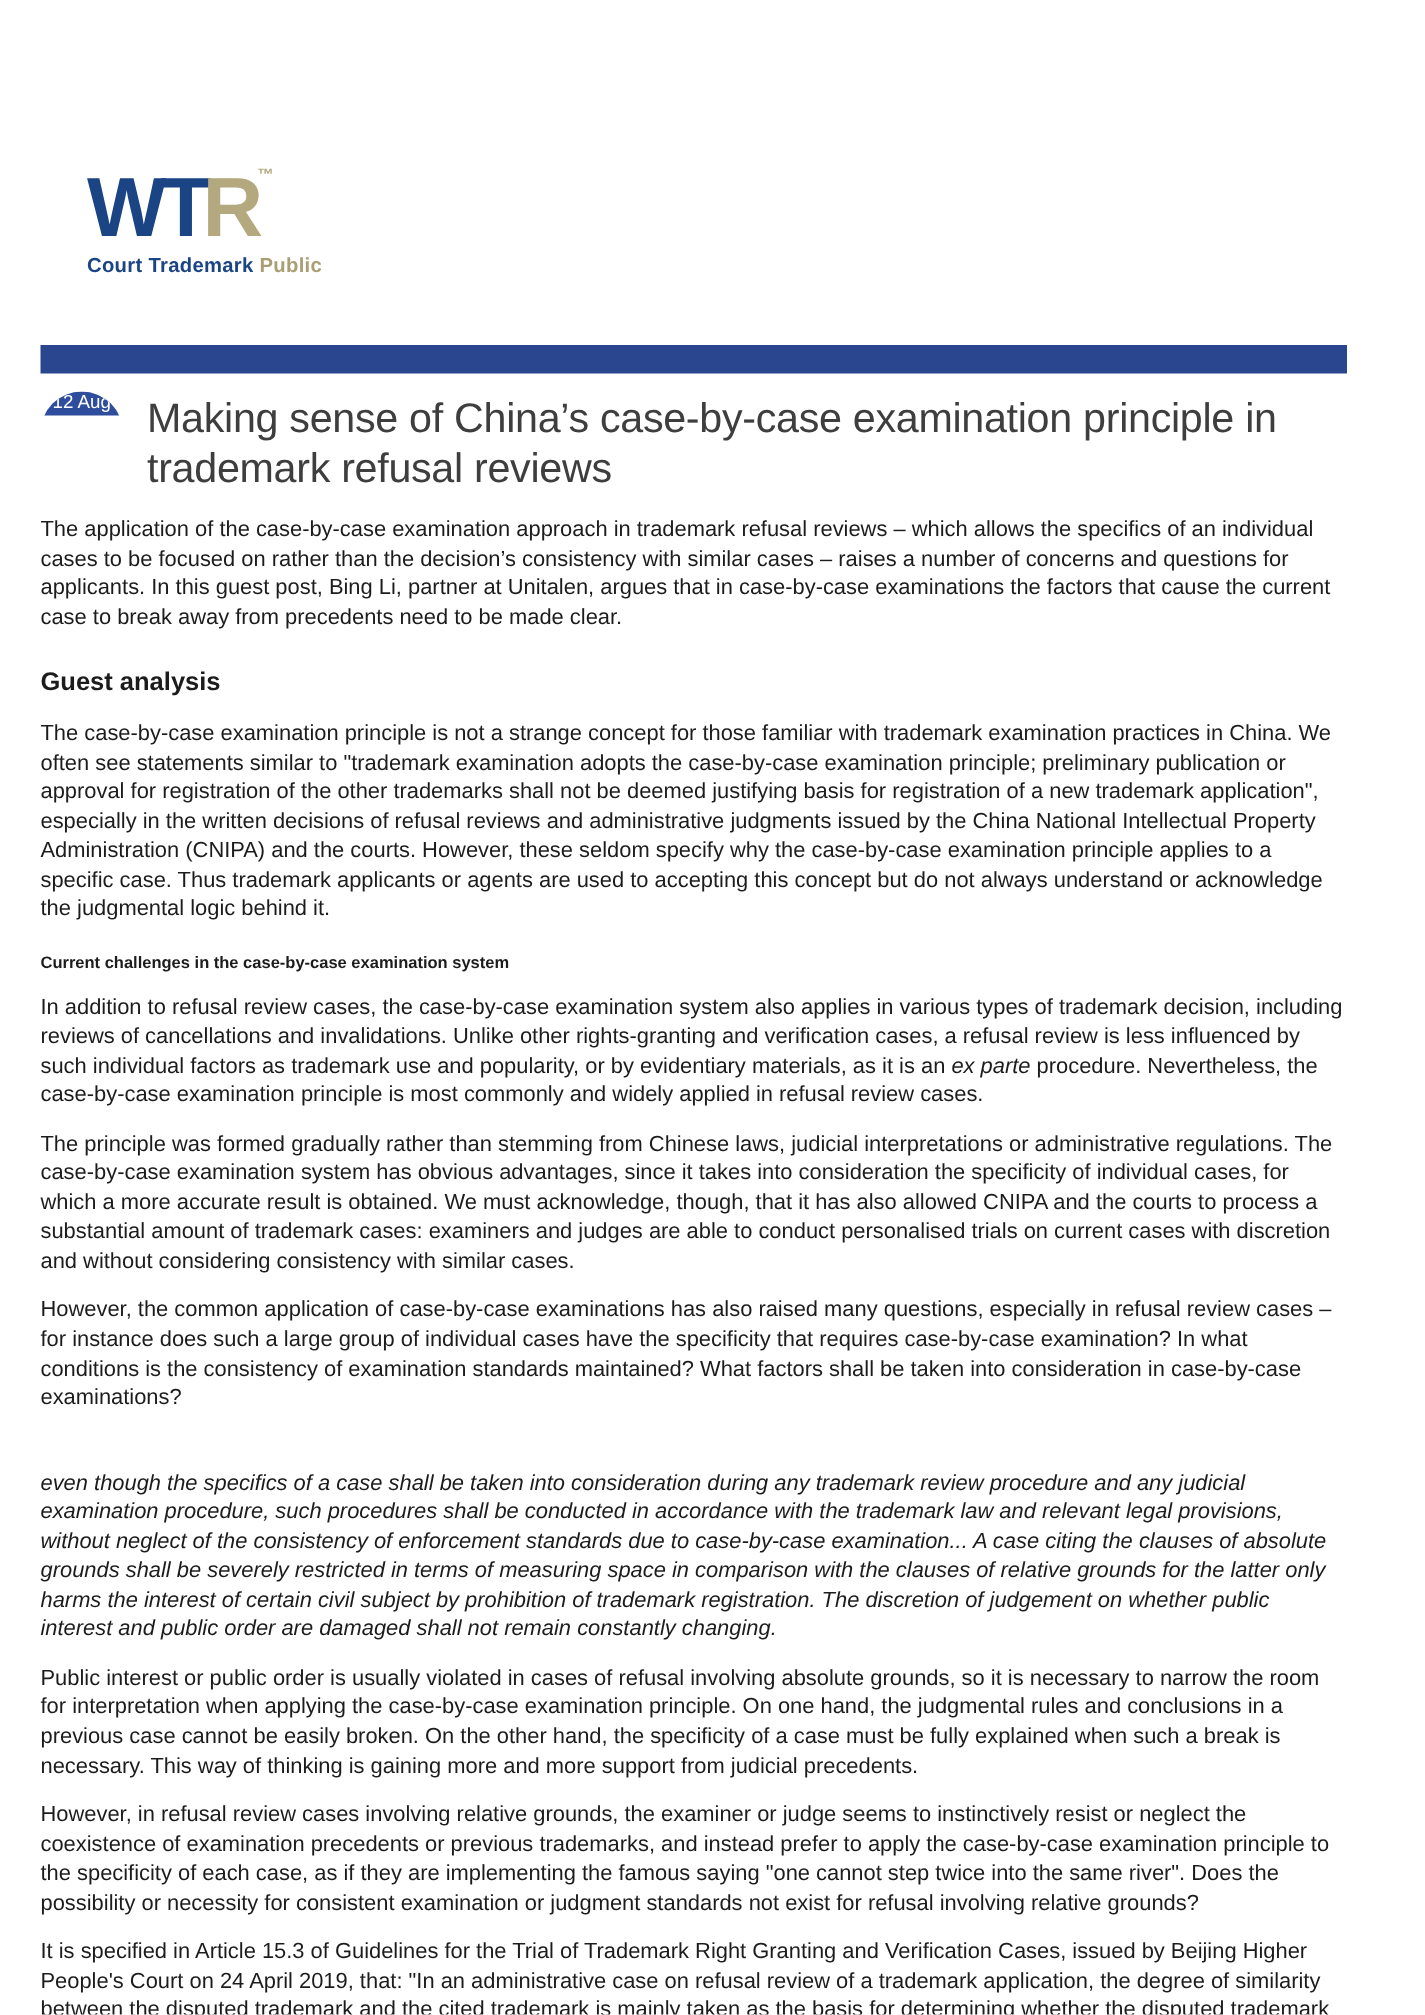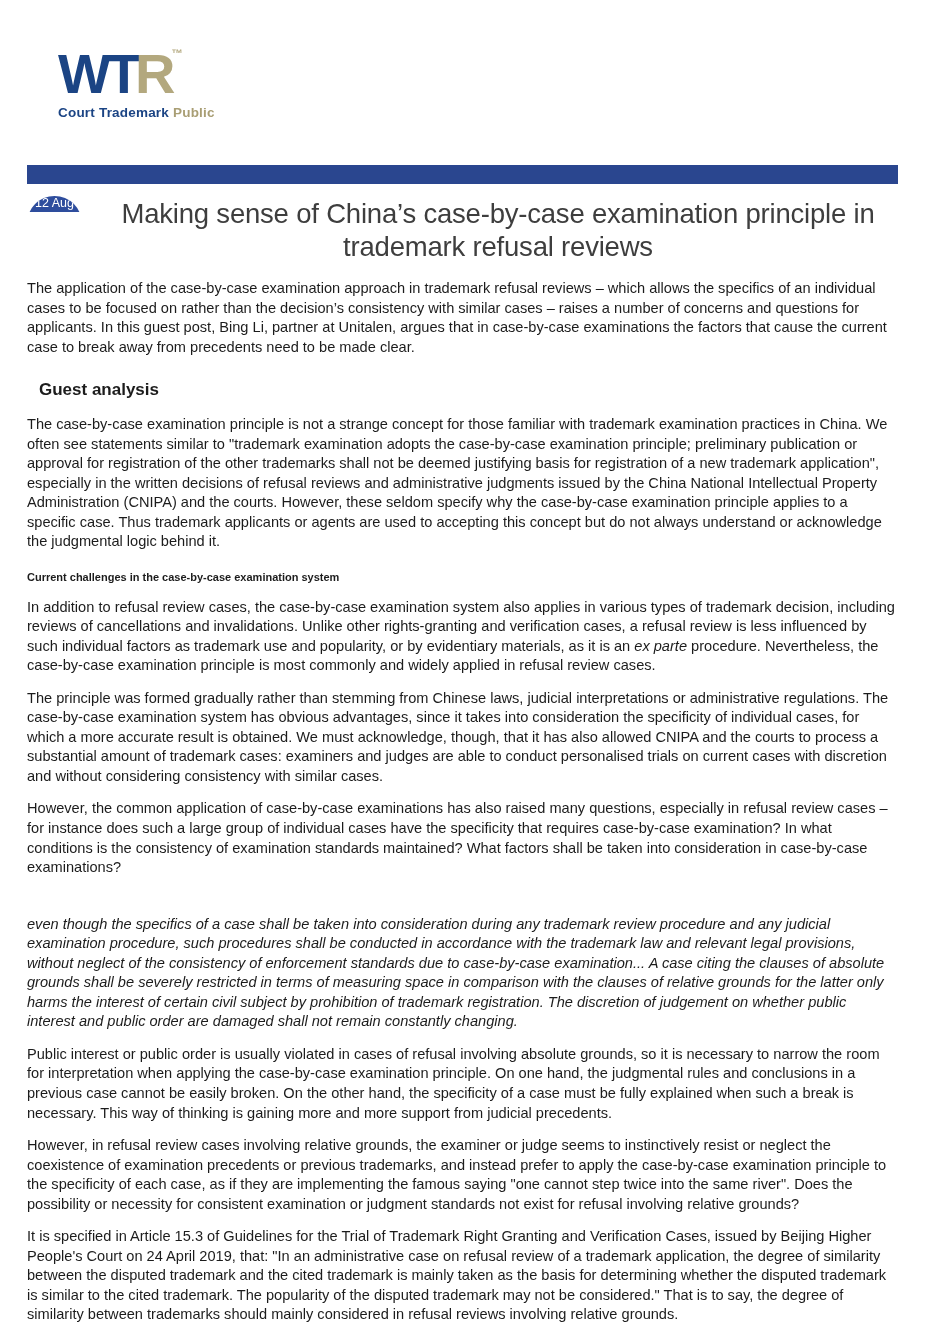--- a/index.html
+++ b/index.html
@@ -7,21 +7,21 @@
   body {
     width: 950px;
     height: 1343px;
     position: relative;
     overflow: hidden;
     font-family: "Liberation Sans", sans-serif;
     color: #1c1c1c;
   }
 
   
-  .masthead { padding: 46px 0 0 58px; }
+  .masthead { padding: 110px 0 0 58px; }
   .logo { display: inline-block; text-decoration: none; cursor: pointer; }
   .logo-letters {
     font-size: 56px;
     font-weight: 900;
     letter-spacing: -4px;
     line-height: 1;
     white-space: nowrap;
   }
   .logo-letters .lw { color: #1b4484; }
   .logo-letters .lr { color: #b3a87e; margin-left: -2px; }
@@ -90,36 +90,35 @@
     justify-content: center;
     padding-top: 2px;
   }
   .article-title {
     font-size: 27.5px;
     font-weight: 400;
     line-height: 1.2;
     color: #3e3e3e;
     letter-spacing: -0.2px;
     margin-top: 1px;
-    text-align: center;
   }
 
   
   article {
     margin: 16px 52px 0 27px;
     font-size: 14.6px;
     line-height: 1.34;
     color: #1c1c1c;
   }
   article p { margin: 0 0 13px 0; }
   article h2 {
     font-size: 17px;
     font-weight: 700;
     color: #1c1c1c;
-    margin: 22px 0 13px 12px;
+    margin: 22px 0 13px 0;
   }
   article h3 {
     font-size: 11px;
     font-weight: 700;
     color: #1c1c1c;
     margin: 18px 0 13px 0;
   }
   .quote { font-style: italic; margin-top: 37px; }
   em { font-style: italic; }
 </style>

